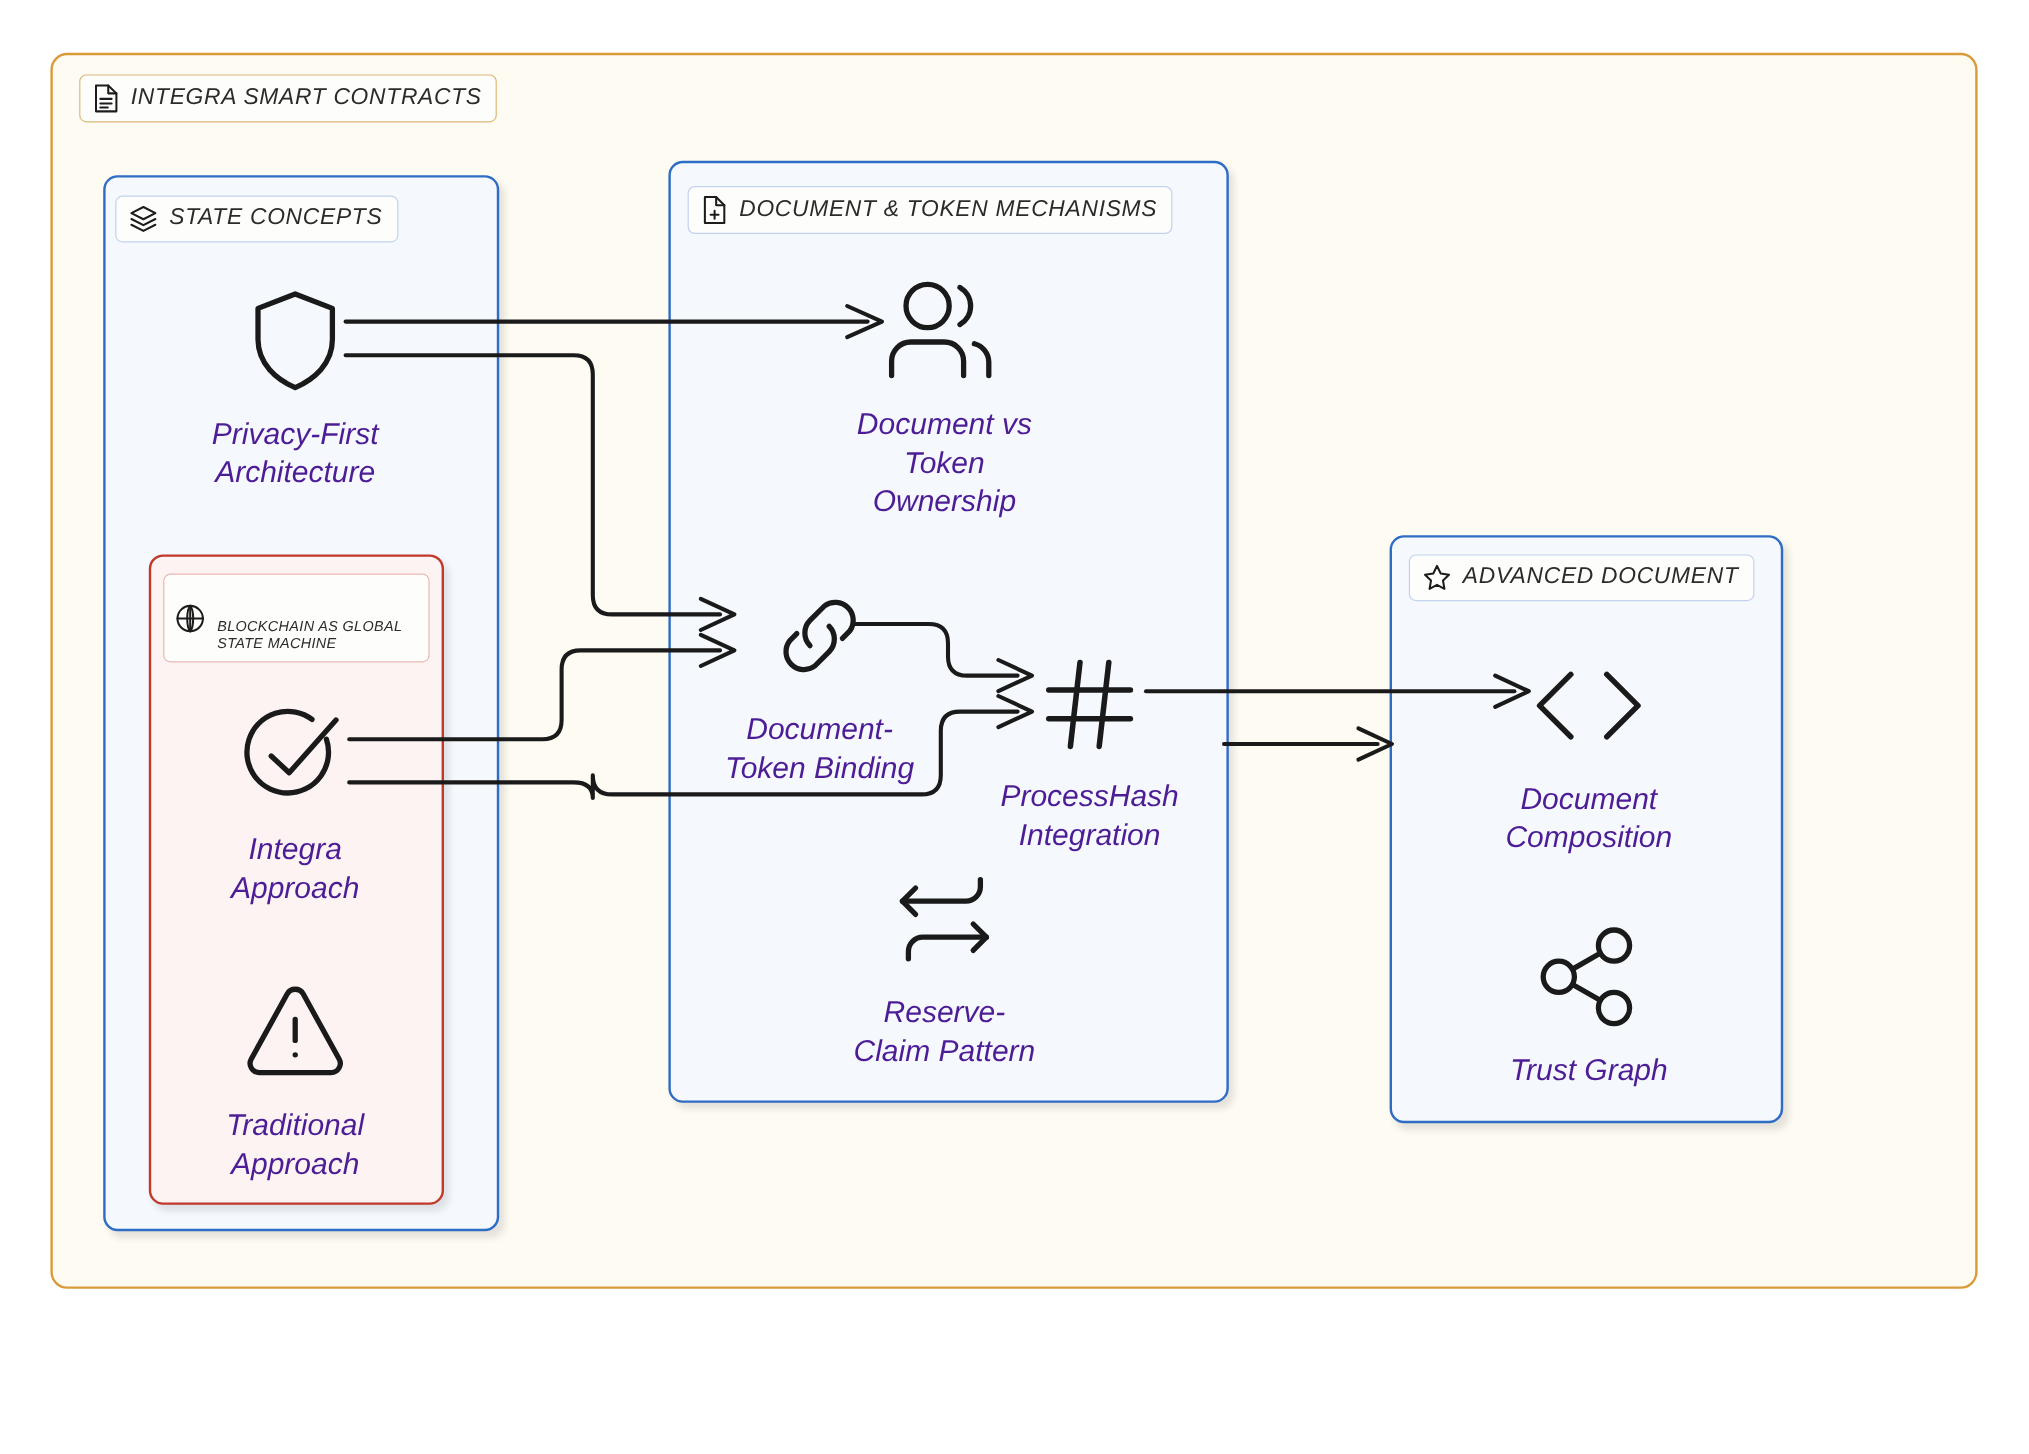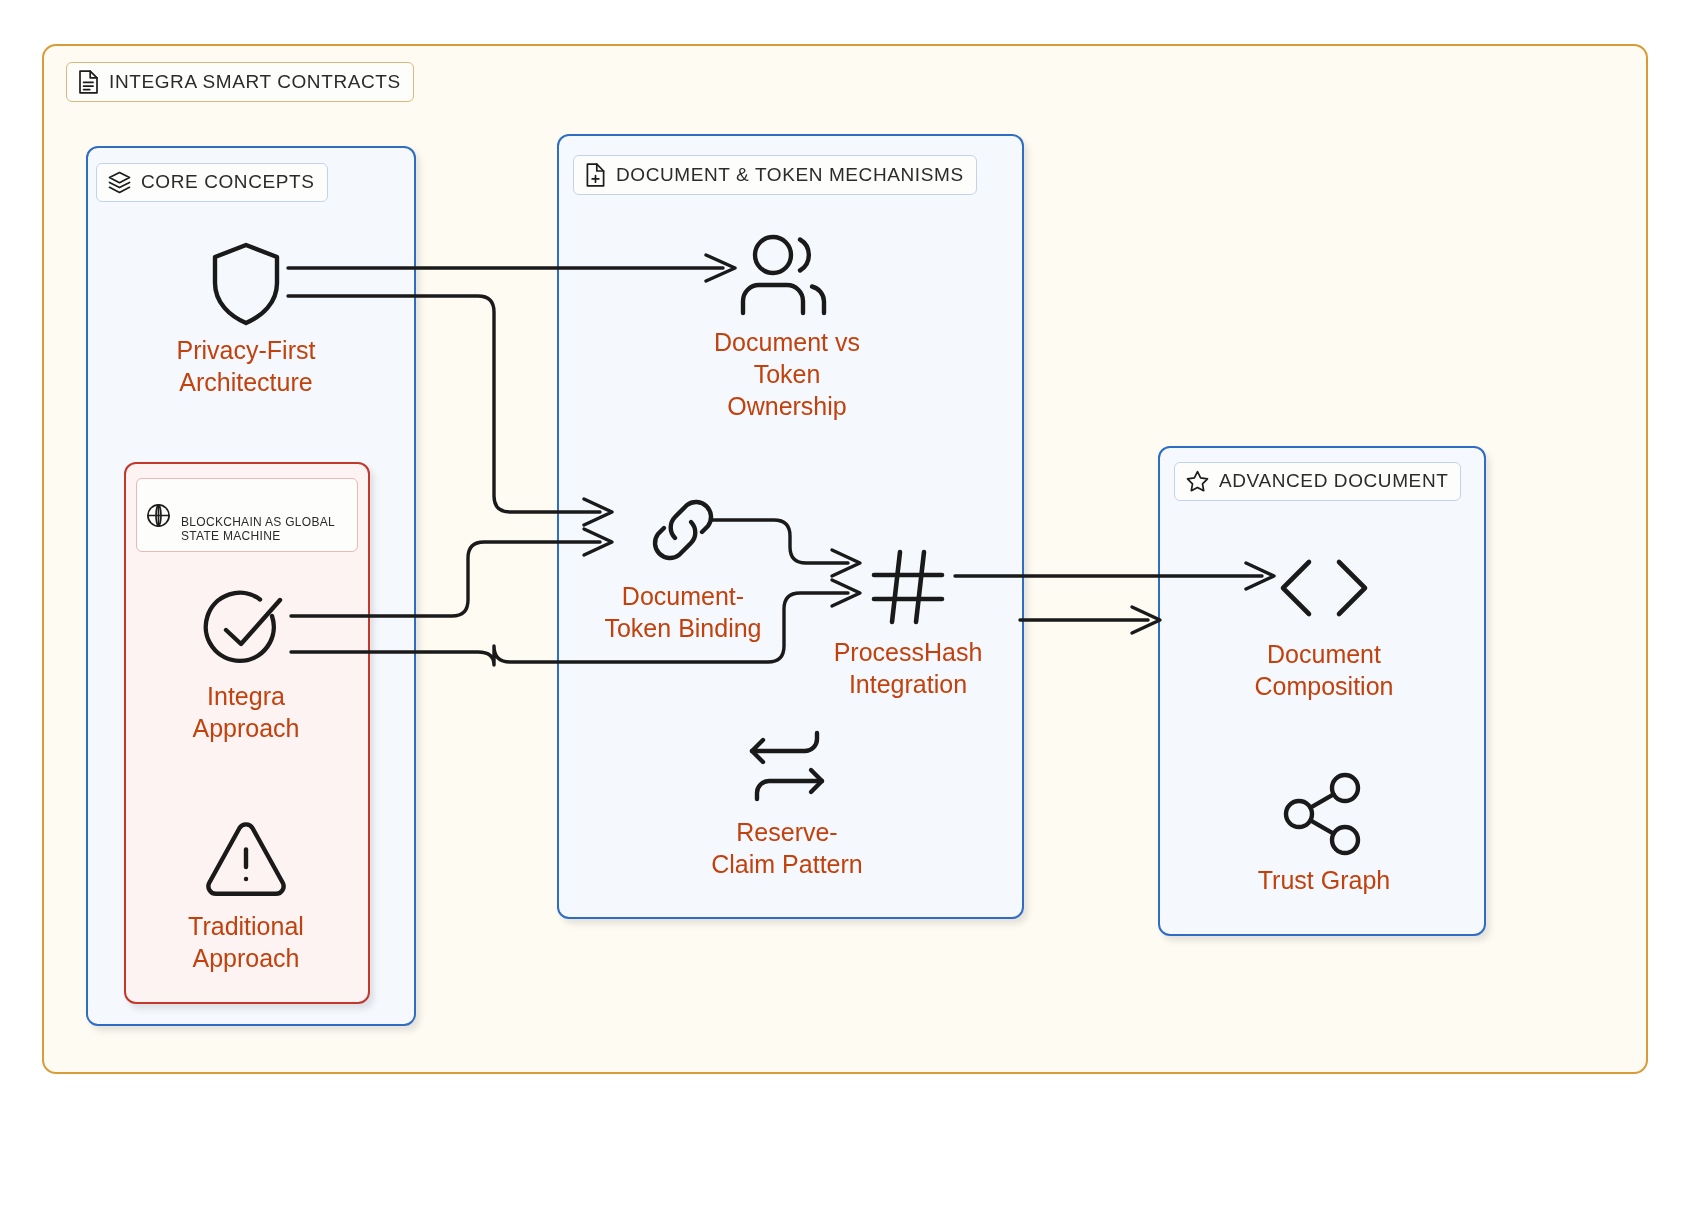--- a/index.html
+++ b/index.html
@@ -9,20 +9,21 @@
   }
   body {
     font-family: "Liberation Sans", sans-serif;
   }
   #canvas {
     position: relative;
     width: 1691px;
     height: 1212px;
     background: #ffffff;
     overflow: hidden;
+    font-style: italic;
   }
 
   
   .outer-frame {
     position: absolute;
     left: 42px;
     top: 44px;
     width: 1606px;
     height: 1030px;
     background: #fdfbf2;
@@ -92,23 +93,23 @@
     align-items: center;
     text-align: center;
   }
   .node .glyph {
     display: flex;
     align-items: center;
     justify-content: center;
     height: 96px;
   }
   .node .node-label {
-    margin-top: 2px;
+    margin-top: 14px;
     font-size: 25px;
-    color: #c2410c;
+    color: #4c1d95;
     line-height: 1.28;
     white-space: pre-line;
   }
 
   #node-privacy   { left: 146px;  top: 236px; width: 200px; }
   #node-integra   { left: 148px;  top: 582px; width: 196px; align-items: center; }
   #node-traditional{left: 148px;  top: 812px; width: 196px; }
   #node-ownership { left: 680px;  top: 228px; width: 214px; }
   #node-binding   { left: 586px;  top: 482px; width: 194px; }
   #node-hash      { left: 820px;  top: 538px; width: 176px; }
@@ -148,21 +149,21 @@
   </div>
 
   <div class="badge" id="badge-core">
     <span>
       <svg width="25" height="25" viewBox="0 0 25 25" fill="none" stroke="#1c1c1c" stroke-width="1.7" stroke-linecap="round" stroke-linejoin="round">
         <path d="M12.5 2.5 22.5 7.6 12.5 12.7 2.5 7.6z"></path>
         <path d="M2.5 12.5 12.5 17.6 22.5 12.5"></path>
         <path d="M2.5 17.3 12.5 22.4 22.5 17.3"></path>
       </svg>
     </span>
-    <span class="badge-text">CORE CONCEPTS</span>
+    <span class="badge-text">STATE CONCEPTS</span>
   </div>
 
   <div class="badge" id="badge-doc">
     <span>
       <svg width="23" height="26" viewBox="0 0 23 26" fill="none" stroke="#1c1c1c" stroke-width="1.7" stroke-linecap="round" stroke-linejoin="round">
         <path d="M3.4 2.2h9.4L19.6 9V23.8H3.4z"></path>
         <path d="M12.8 2.2V9h6.8"></path>
         <path d="M11.5 13.6v6.6M8.2 16.9h6.6"></path>
       </svg>
     </span>

